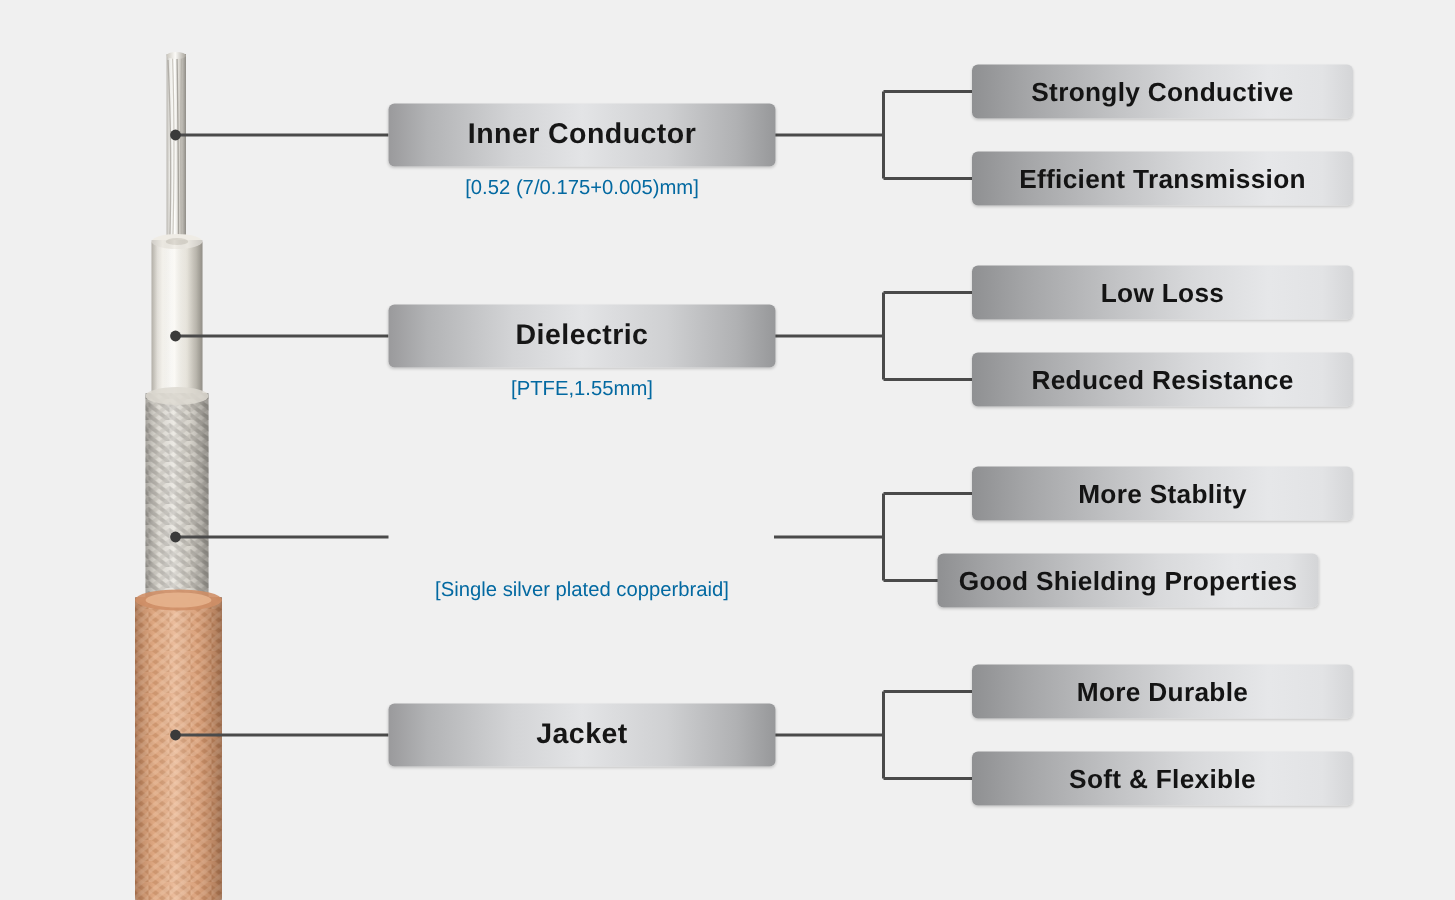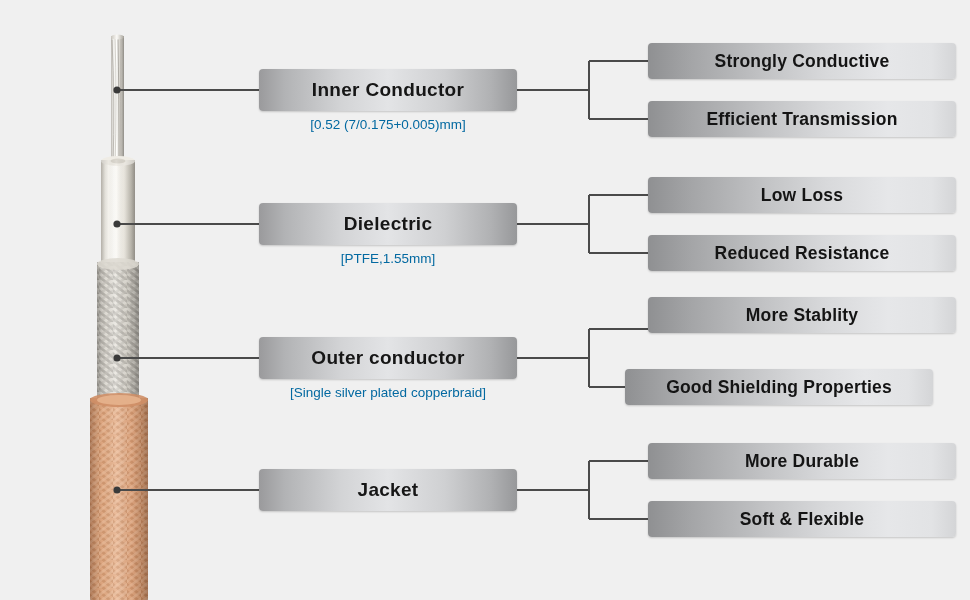--- a/index.html
+++ b/index.html
@@ -67,21 +67,21 @@
     width: 258px;
     text-align: center;
     font-size: 13.5px;
     color: #0369a1;
     font-weight: normal;
     white-space: nowrap;
   }
 
   .sub-box {
     position: absolute;
-    width: 308px;
+    width: 254px;
     height: 36px;
     border-radius: 4px;
     background: linear-gradient(to right,
         #8f9092 0%, #a4a5a7 14%, #c2c3c5 38%,
         #d8d9db 58%, #e6e7e9 78%, #e2e3e5 92%, #d4d5d7 100%);
     box-shadow: 0 1px 2px rgba(0,0,0,0.18);
     display: flex;
     align-items: center;
     justify-content: center;
     box-sizing: border-box;
@@ -245,26 +245,23 @@
   </div>
   <div class="spec" style="left:259px; top:251px;">[PTFE,1.55mm]</div>
 
   <div class="sub-box" style="left:648px; top:177px;">
     <span class="label">Low Loss</span>
   </div>
   <div class="sub-box" style="left:648px; top:235px;">
     <span class="label">Reduced Resistance</span>
   </div>
 
-  <div class="main-box" style="left:259px; top:337px;">
-    <span class="label">Outer conductor</span>
-  </div>
   <div class="spec" style="left:259px; top:385px;">[Single silver plated copperbraid]</div>
 
-  <div class="sub-box" style="left:648px; top:297px;">
+  <div class="sub-box" style="left:648px; top:311px;">
     <span class="label">More Stablity</span>
   </div>
   <div class="sub-box" style="left:625px; top:369px;">
     <span class="label">Good Shielding Properties</span>
   </div>
 
   <div class="main-box" style="left:259px; top:469px;text-align:center;">
     <span class="label">Jacket</span>
   </div>
 

